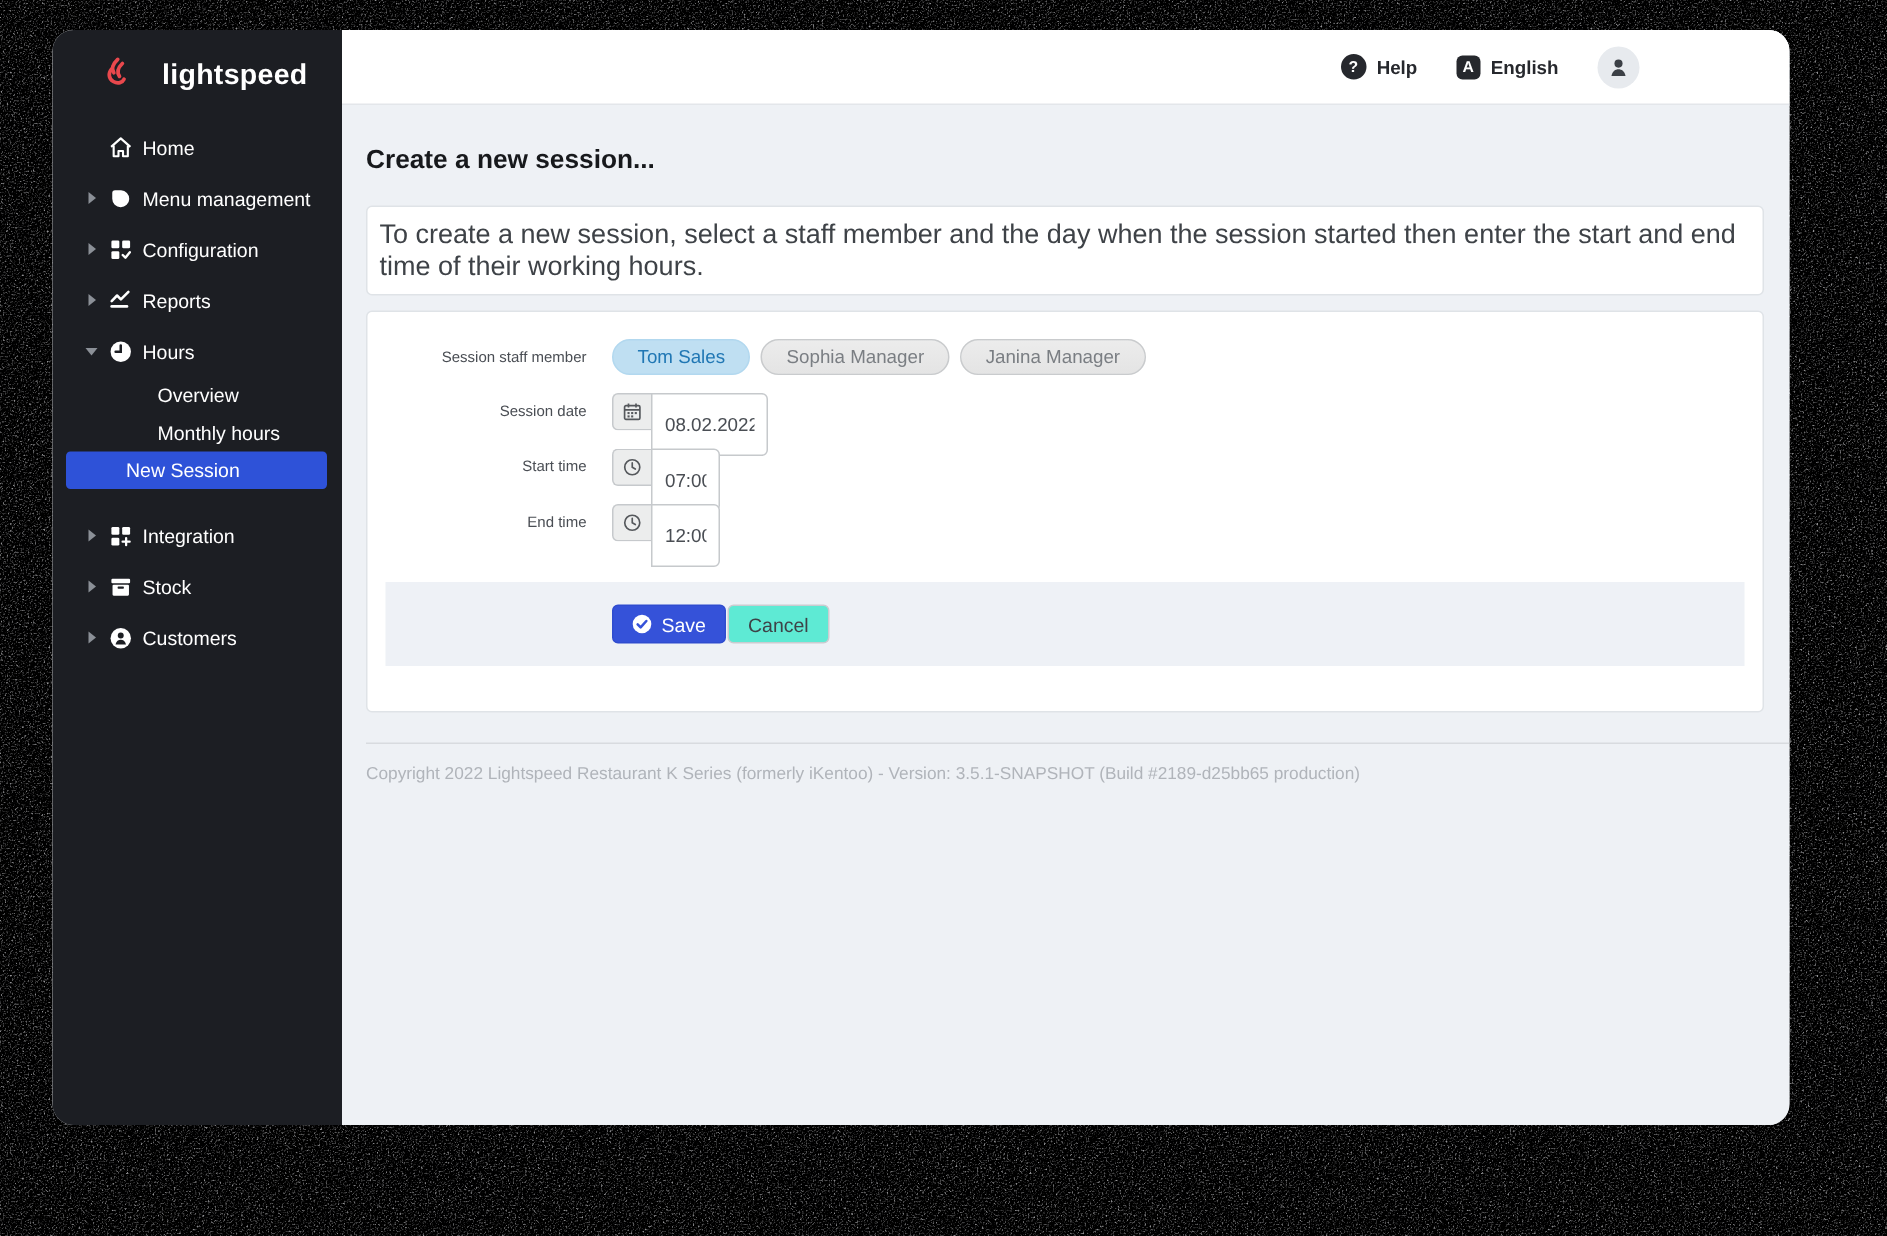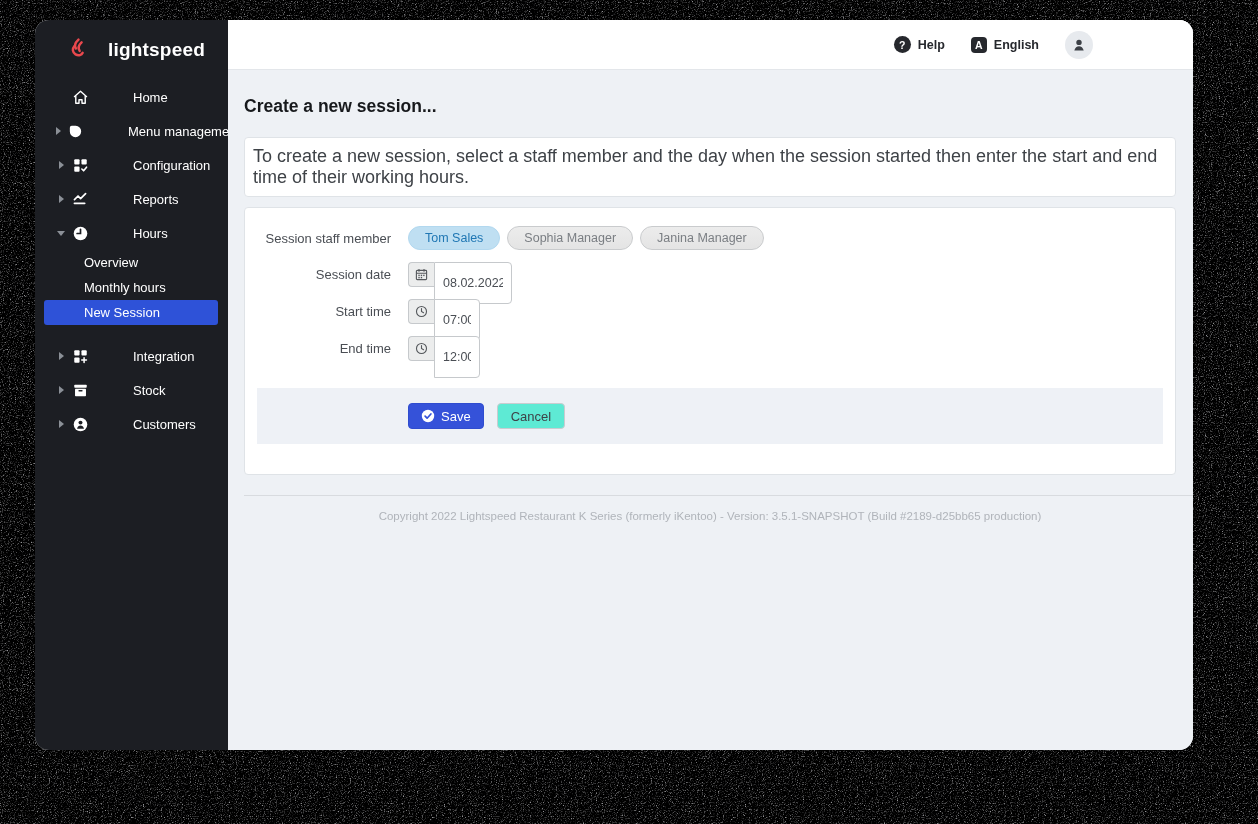--- a/index.html
+++ b/index.html
@@ -19,23 +19,23 @@
   .nav { padding-top:17px; }
   .nav-item { height:34px; display:flex; align-items:center; padding-left:21px;
               font-size:13px; color:#fff; cursor:pointer; }
   .caret { width:10px; margin-right:6px; display:flex; justify-content:center; }
   .caret-right { width:0; height:0; border-left:5px solid #8b9097;
                  border-top:4px solid transparent; border-bottom:4px solid transparent; }
   .caret-down  { width:0; height:0; border-top:5px solid #8b9097;
                  border-left:4px solid transparent; border-right:4px solid transparent; }
   .nav-ico { width:17px; height:17px; margin-right:6px; display:flex;
              align-items:center; justify-content:center; flex-shrink:0; }
-  .nav-label { white-space:nowrap;margin-left:38px; }
+  .nav-label { white-space:nowrap; }
   .submenu { }
-  .sub-item { height:25px; display:flex; align-items:center; padding-left:49px;
+  .sub-item { height:25px; display:flex; align-items:center; padding-left:70px;
               font-size:13px; color:#fff; cursor:pointer; }
   .sub-item.selected { background:#2e52d8; margin:0 10px 0 9px; padding-left:40px;
                        border-radius:3px; }
   .gap-after-sub { height:14px; }
 
   
   .main { flex:1; display:flex; flex-direction:column; background:#eef1f5; min-width:0; }
   .topbar { height:50px; background:#fff; border-bottom:1px solid #e3e6ea;
             display:flex; align-items:center; justify-content:flex-end;
             gap:26px; padding-right:100px; flex-shrink:0; }
@@ -50,48 +50,48 @@
   .avatar { width:28px; height:28px; border-radius:50%; background:#e7eaee;
             display:flex; align-items:center; justify-content:center; cursor:pointer; }
 
   .content { padding:0 17px 0 16px; flex:1; }
   .page-title { margin-top:26px; font-size:17.5px; font-weight:700; color:#17191c; }
   .info-box { margin-top:20px; background:#fff; border:1px solid #dfe3e7;
               border-radius:4px; padding:8px; font-size:18px; color:#3e4247; }
   .panel { margin-top:10px; background:#fff; border:1px solid #dfe3e7;
            border-radius:4px; padding-top:18px; padding-bottom:30px; }
   .form-row { display:flex; align-items:center; margin-bottom:12px; }
-  .form-label { width:146px; flex-shrink:0; text-align:right; font-size:13px;
+  .form-label { width:146px; flex-shrink:0; text-align:right; font-size:10px;
                 color:#4a4e54; }
   .controls { margin-left:17px; display:flex; align-items:flex-start; }
   .chip { height:24px; border-radius:12px; padding:0 16px; font-size:12.5px;
           display:flex; align-items:center; margin-right:7px; cursor:pointer; }
   .chip.selected { background:#bfdff2; border:1px solid #b2d8ef; color:#2077b4; }
   .chip.idle { background:linear-gradient(#ececec,#e4e4e4); border:1px solid #c9cbcd;
                color:#7a7e83; }
   .input-group { display:flex; height:25px; }
   .addon { width:26px; background:#eceded; border:1px solid #c6c9cc; border-right:0;
            border-radius:4px 0 0 4px; display:flex; align-items:center;
            justify-content:center; }
   .input-group input { border:1px solid #c6c9cc; border-radius:0 4px 4px 0;
                        padding:0 8px; font-size:12.5px; color:#4a4e54; outline:none;
                        font-family:"Liberation Sans", sans-serif; height:42px; }
   .w-date { width:78px; }
   .w-time { width:46px; }
   .panel-footer { margin:27px 12px 0 12px; background:#eef1f6;
-                  padding:15px 0 15px 151px; display:flex; gap:13px; }
+                  padding:15px 0 15px 151px; display:flex; gap:1px; }
   .btn { height:26px; border-radius:4px; font-size:13px; display:flex;
          align-items:center; cursor:pointer; font-family:"Liberation Sans", sans-serif; }
   .btn-save { background:#3552d9; border:1px solid #2f4ccf; color:#fff;
               padding:0 12px; gap:6px; }
   .btn-cancel { background:#5eead4; border:1px solid #c9ccd0; color:#3e4247;
                 padding:0 13px; }
   .divider { margin-top:20px; margin-right:-17px; border:0;
              border-top:1px solid #d8dbdf; }
-  .copyright { margin-top:14px; text-align:center; font-size:11.5px; color:#b0b4ba; }
+  .copyright { margin-top:14px; text-align:left; font-size:11.5px; color:#b0b4ba; }
 </style>
 </head>
 <body>
 
 <div class="stage">
 
   <svg class="noise-bg" width="1258" height="824">
     <filter id="grain">
       <feTurbulence type="fractalNoise" baseFrequency="0.85" numOctaves="2" stitchTiles="stitch"></feTurbulence>
       <feColorMatrix type="matrix" values="0 0 0 0 0.75  0 0 0 0 0.75  0 0 0 0 0.78  1.6 1.6 1.6 0 -2.45"></feColorMatrix>

